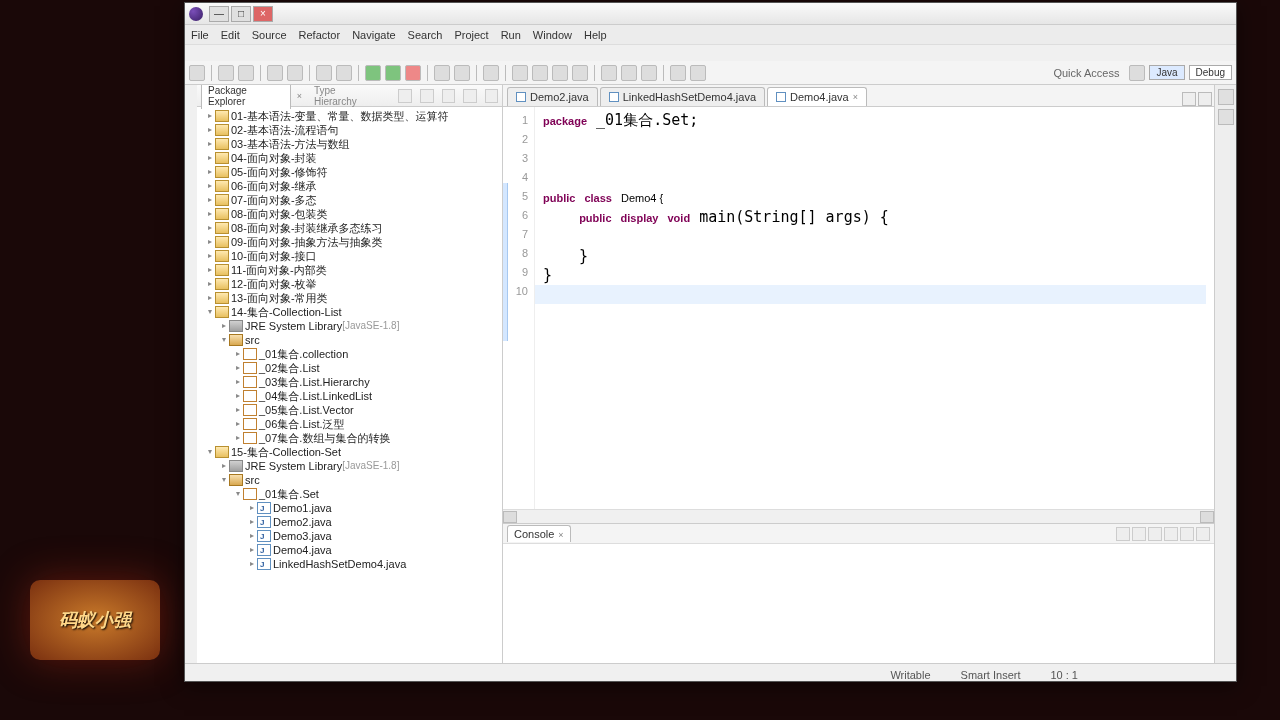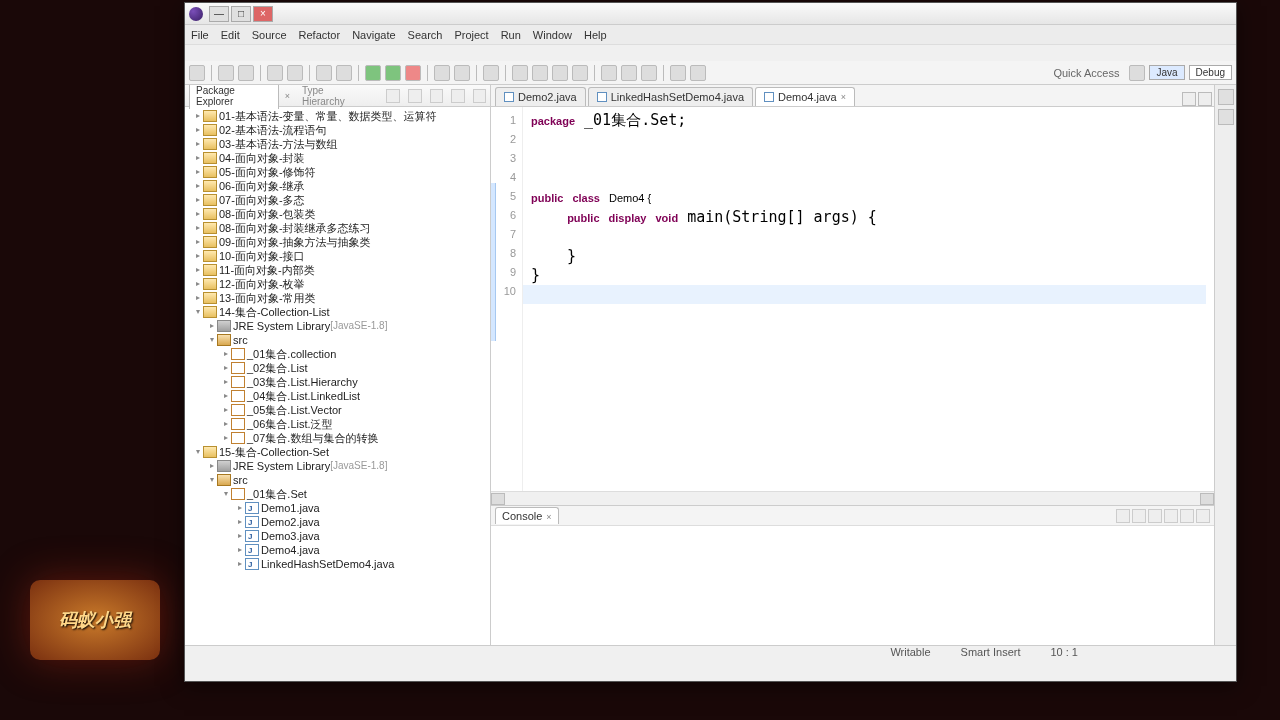--- a/index.html
+++ b/index.html
@@ -14,21 +14,21 @@
 .win-btn.close { background: #d66; color:#fff; }
 .menubar { background: #ececec; height: 20px; display: flex; align-items: center; padding: 0 6px; gap: 12px; border-bottom: 1px solid #ddd; }
 .menubar span { color: #333; font-size: 11px; cursor: default; }
 .toolbar { background: #f4f4f4; height: 24px; display: flex; align-items: center; padding: 0 4px; gap: 4px; border-bottom: 1px solid #ccc; margin-top: 16px; }
 .tb-btn { width: 16px; height: 16px; background: #ddd; border: 1px solid #bbb; border-radius: 2px; cursor:pointer;}
 .tb-sep { width: 1px; height: 16px; background: #bbb; margin: 0 2px; }
 .toolbar .stretch{flex:1}
 .quick-access { font-size: 11px; color: #666; margin: 0 6px; }
 .persp-btn { background: #fff; border: 1px solid #aaa; padding: 1px 6px; font-size: 10px; color: #333; cursor:pointer;}
 .body { flex: 1; display: flex; overflow:hidden;}
-.left-panel { width: 306px; background: #fff; border-right: 1px solid #ccc; display: flex; flex-direction: column; }
+.left-panel { width: 306px; background: #fff; border-right: 1px solid #ccc; display: flex; flex-direction: column; margin-left: 12px; }
 .view-tabs { height: 22px; background: linear-gradient(#fafafa,#eee); border-bottom: 1px solid #ccc; display: flex; align-items: center; padding: 0 4px; gap: 6px; }
 .view-tab { padding: 2px 6px; background: #fff; border: 1px solid #bbb; border-bottom: none; font-size: 10px; color: #333; border-radius: 3px 3px 0 0; cursor:pointer;}
 .view-tab.inactive { background: transparent; border: none; color: #888; }
 .view-tool { width: 14px; height: 14px; background: #eee; border: 1px solid #ccc; margin-left: 2px; cursor:pointer;}
 .tree { flex: 1; overflow: auto; padding: 2px 0; }
 .tree-item { display: flex; align-items: center; height: 14px; padding-left: 0; font-size: 11px; color: #222; white-space: nowrap; cursor:default; line-height:14px;}
 .tree-item .twist { width: 10px; display: inline-flex; justify-content: center; color: #888; font-size: 8px; cursor:pointer;}
 .tree-item .ico { width: 14px; height: 12px; display: inline-block; margin-right: 2px; }
 .ico-proj { background: linear-gradient(#ffe9b0,#e8c060); border: 1px solid #b89030; }
 .ico-lib { background: linear-gradient(#d0d0d0,#a0a0a0); border: 1px solid #888; }
@@ -59,21 +59,21 @@
 .hscroll .track{flex:1}
 .console-panel { height: 140px; border-top: 1px solid #ccc; display: flex; flex-direction: column; background:#fff;}
 .console-tabs { height: 20px; background: #f4f4f4; border-bottom: 1px solid #ddd; display: flex; align-items: center; padding: 0 4px; gap:8px;}
 .console-tab { padding: 2px 6px; background: #fff; border: 1px solid #bbb; border-bottom: none; font-size: 10px; color: #333; border-radius: 3px 3px 0 0;}
 .console-tab .cls{font-size:9px;color:#888;margin-left:4px;cursor:pointer;}
 .console-tools{margin-left:auto; display:flex; gap:2px;}
 .console-tool{width:14px;height:14px;background:#eee;border:1px solid #ccc;cursor:pointer;}
 .console-body { flex: 1; padding: 4px 8px; font-size: 11px; color: #555; }
 .right-strip { width: 22px; background: #eee; border-left: 1px solid #ccc; display:flex; flex-direction:column; align-items:center; padding-top:4px; gap:4px;}
 .right-strip div{width:16px;height:16px;background:#e0e0e0;border:1px solid #bbb;cursor:pointer;}
-.statusbar { height: 36px; background: #f0f0f0; border-top: 1px solid #ccc; display: flex; align-items: flex-start; padding: 0 8px; font-size: 10px; color: #555; gap: 30px; justify-content: flex-end; }
+.statusbar { height: 18px; background: #f0f0f0; border-top: 1px solid #ccc; display: flex; align-items: flex-end; padding: 0 8px; font-size: 10px; color: #555; gap: 30px; justify-content: flex-end; }
 </style>
 </head>
 <body>
 
 <div class="desktop-logo">码蚁小强</div>
 
 <div class="ide-window">
   <div class="titlebar">
     <div class="titlebar-icon"></div>
     <div class="win-btns">

